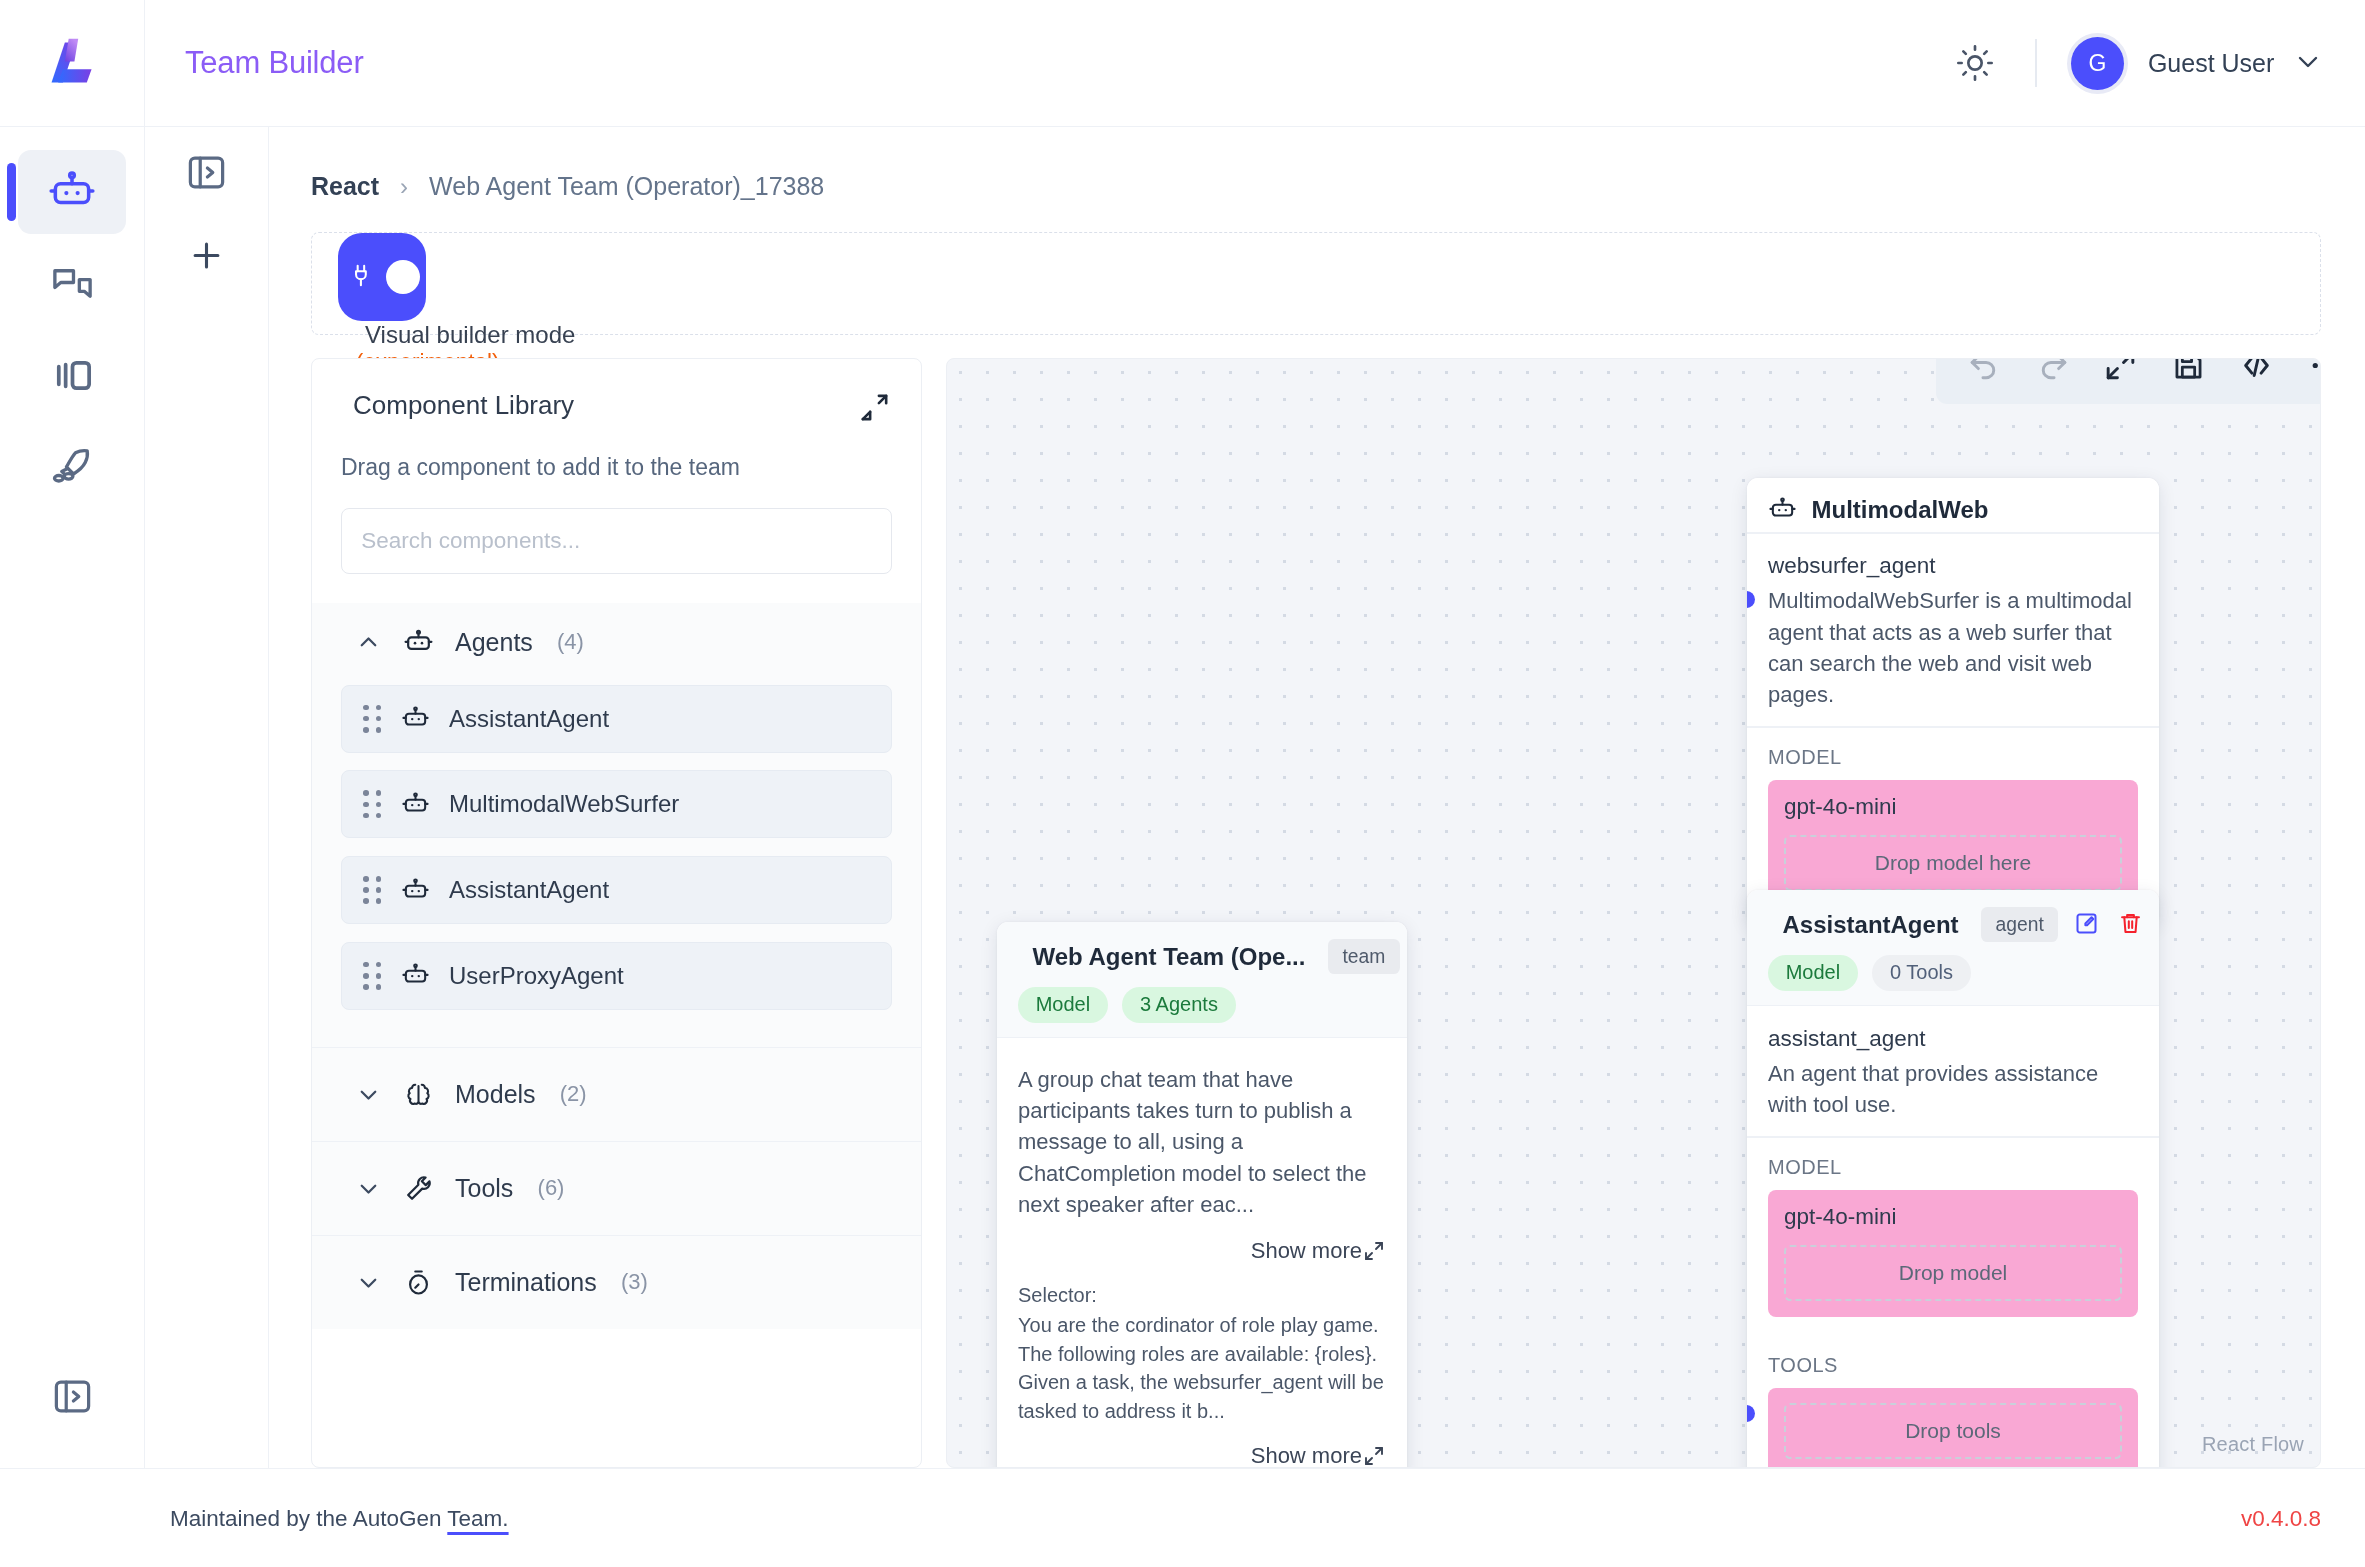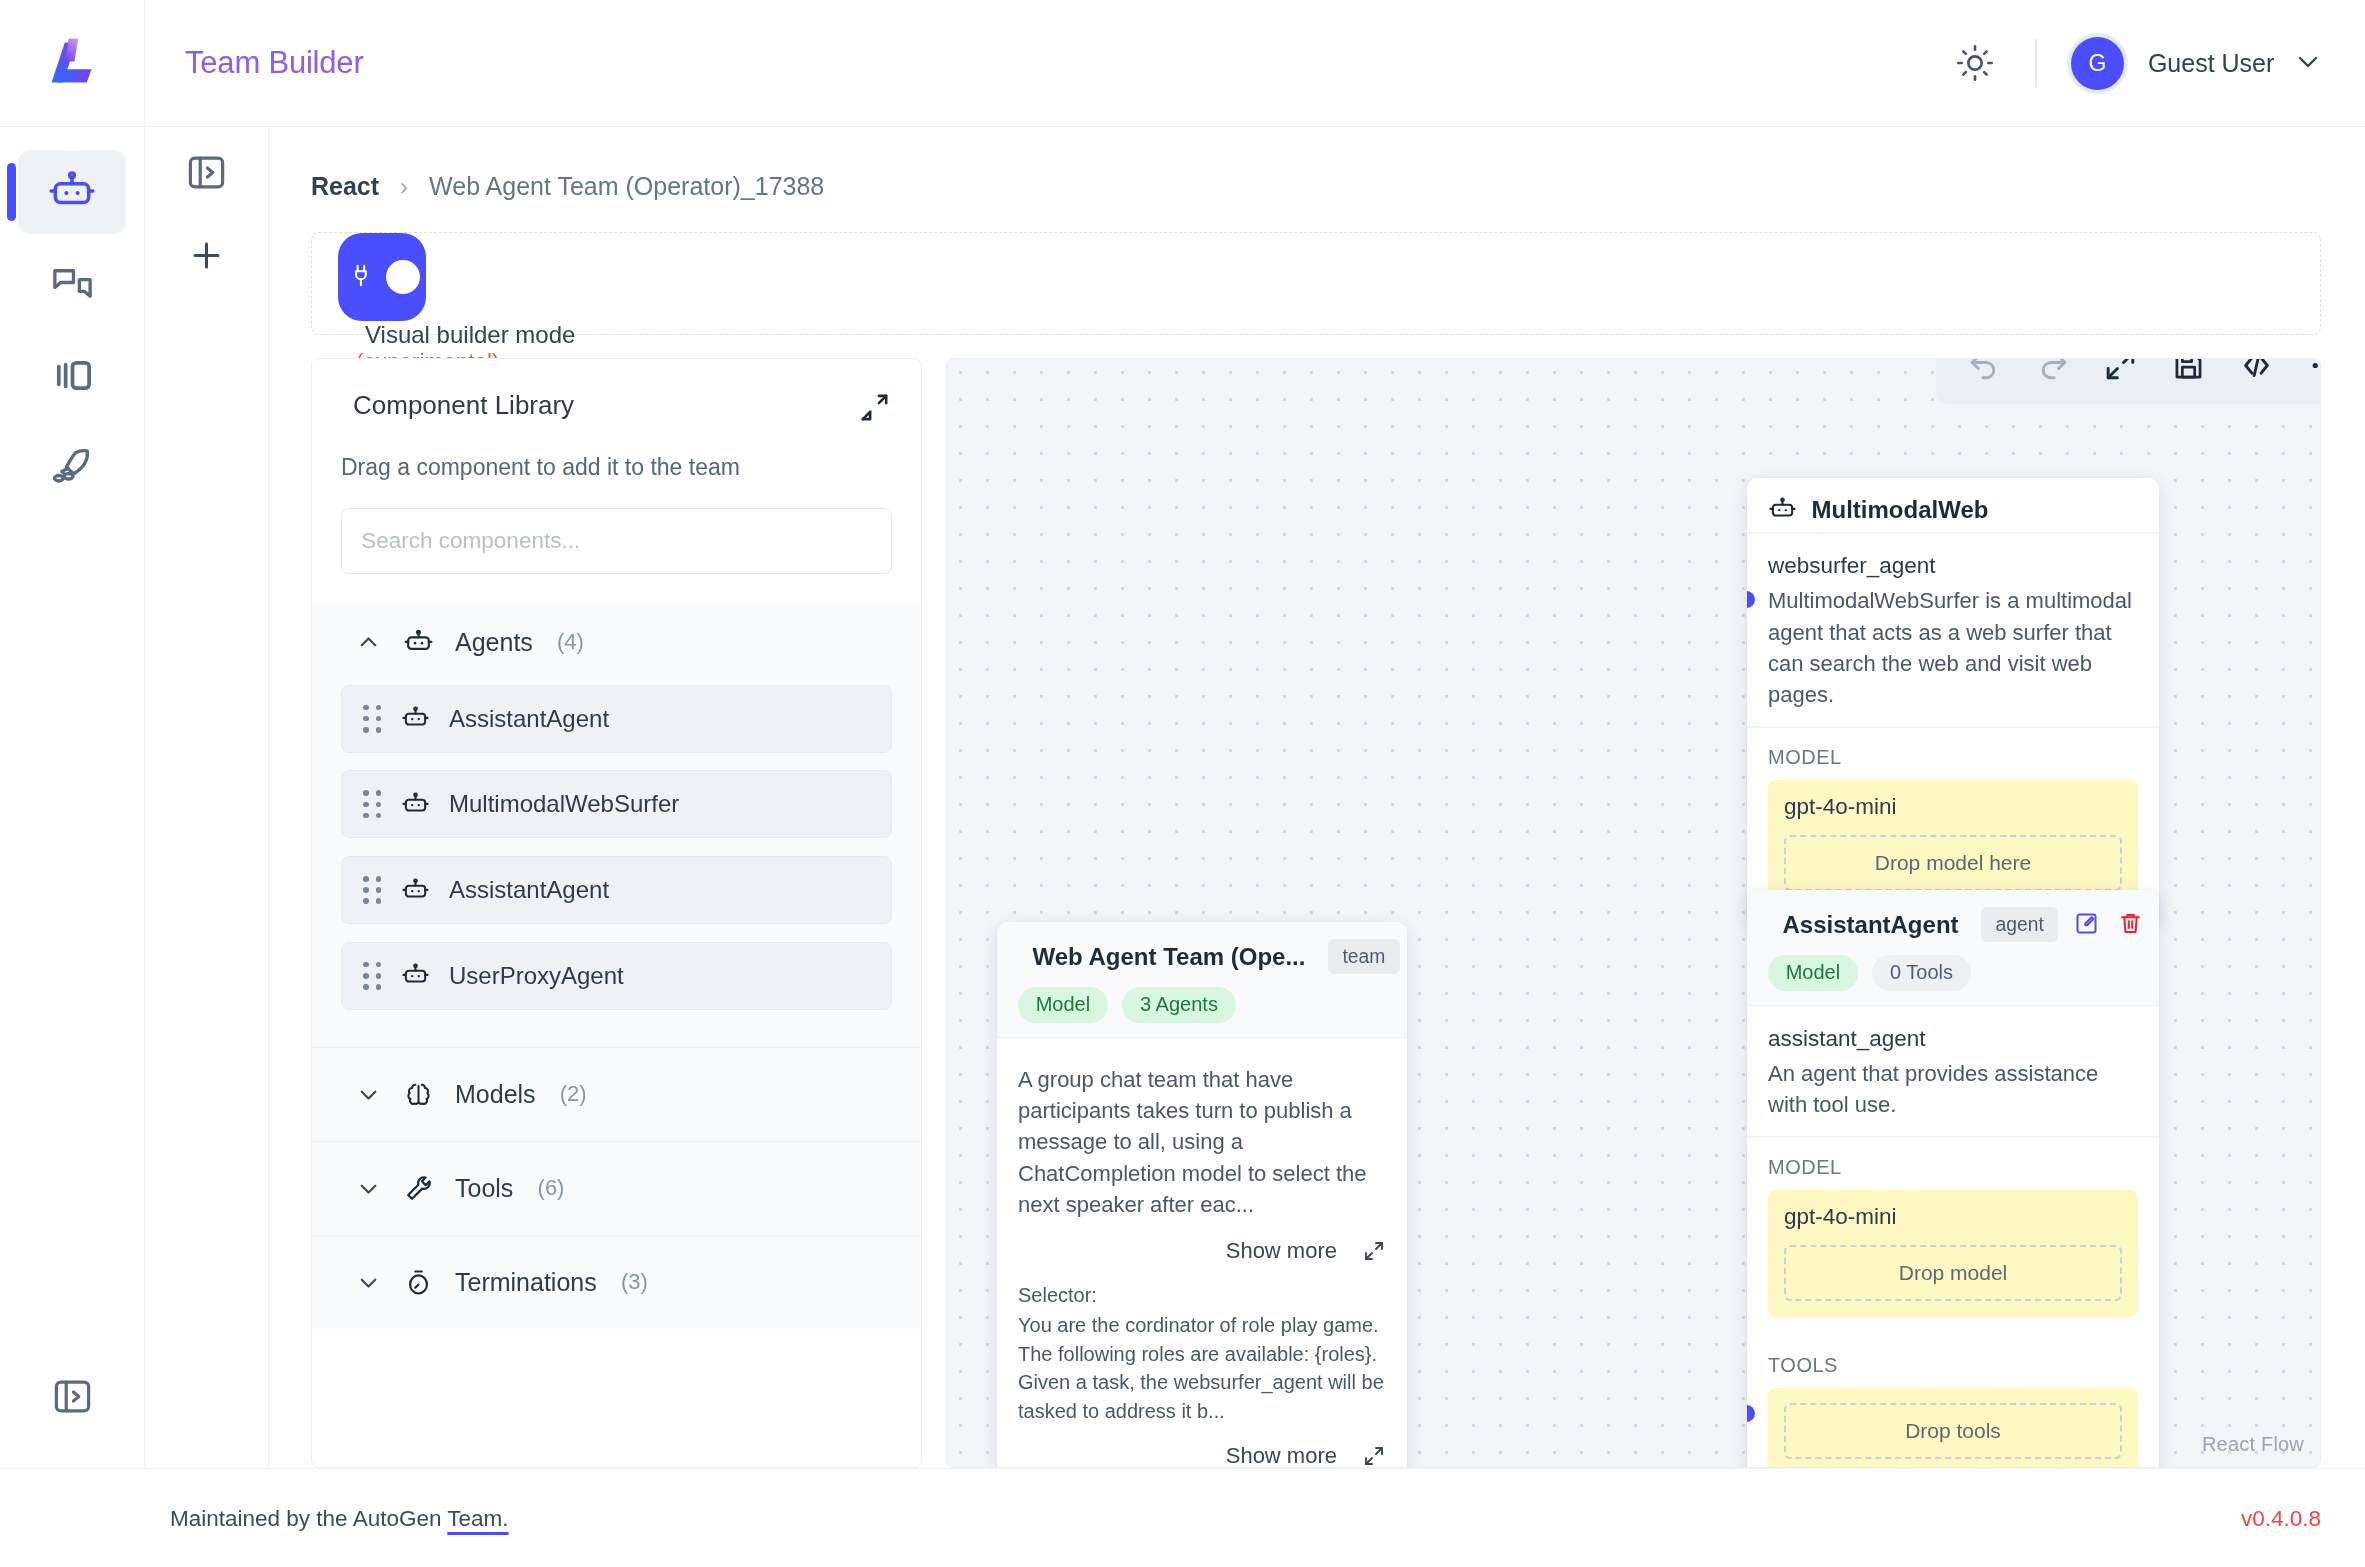--- a/index.html
+++ b/index.html
@@ -207,28 +207,28 @@
   }
   .node-acts { margin-left: auto; display: flex; align-items: center; gap: 17.7px; }
   .badges { display: flex; gap: 14.5px; margin-top: 13px; }
   .badge { font-size: 20px; padding: 6.4px 17.7px; border-radius: 17.7px; }
   .badge.green { background: #d9f7e0; color: #1b7a3c; }
   .badge.grey { background: #eef0f3; color: #51607a; }
   .node-body { padding: 19.3px 21px 16px 21px; }
   .node-name { font-size: 22.5px; color: #2f3b4d; }
   .node-desc { font-size: 22px; color: #4b5769; line-height: 1.42; margin-top: 6.4px; }
   .showmore {
-    display: flex; align-items: center; justify-content: flex-end; gap: 25px;
+    display: flex; align-items: center; justify-content: flex-end; gap: 0;
     font-size: 22px; color: #3b4557; margin-top: 17.7px; cursor: pointer;
   }
   .selector-block { font-size: 20px; color: #4b5769; line-height: 1.42; margin-top: 17.7px; white-space: pre-line; }
   .node-sep { height: 1.6px; background: #eef1f6; }
   .sect-label { font-size: 20px; color: #6b7686; letter-spacing: 0.5px; padding: 17.7px 21px 0 21px; }
   .slot {
-    margin: 11.3px 21px 19.3px 21px; background: #fef9c3; border-radius: 8px; padding: 14.5px 16px 16px 16px;
+    margin: 11.3px 21px 19.3px 21px; background: #f9a8d4; border-radius: 8px; padding: 14.5px 16px 16px 16px;
   }
   .slot-val { font-size: 22.5px; color: #2f3b4d; }
   .dropzone {
     margin-top: 14.5px; border: 2.4px dashed #c9d0da; border-radius: 6.4px;
     height: 56px; display: flex; align-items: center; justify-content: center;
     font-size: 21px; color: #5b6878;
   }
   .handle {
     position: absolute; width: 17.7px; height: 17.7px; border-radius: 50%;
     background: #4b4efc; left: -9.6px;

